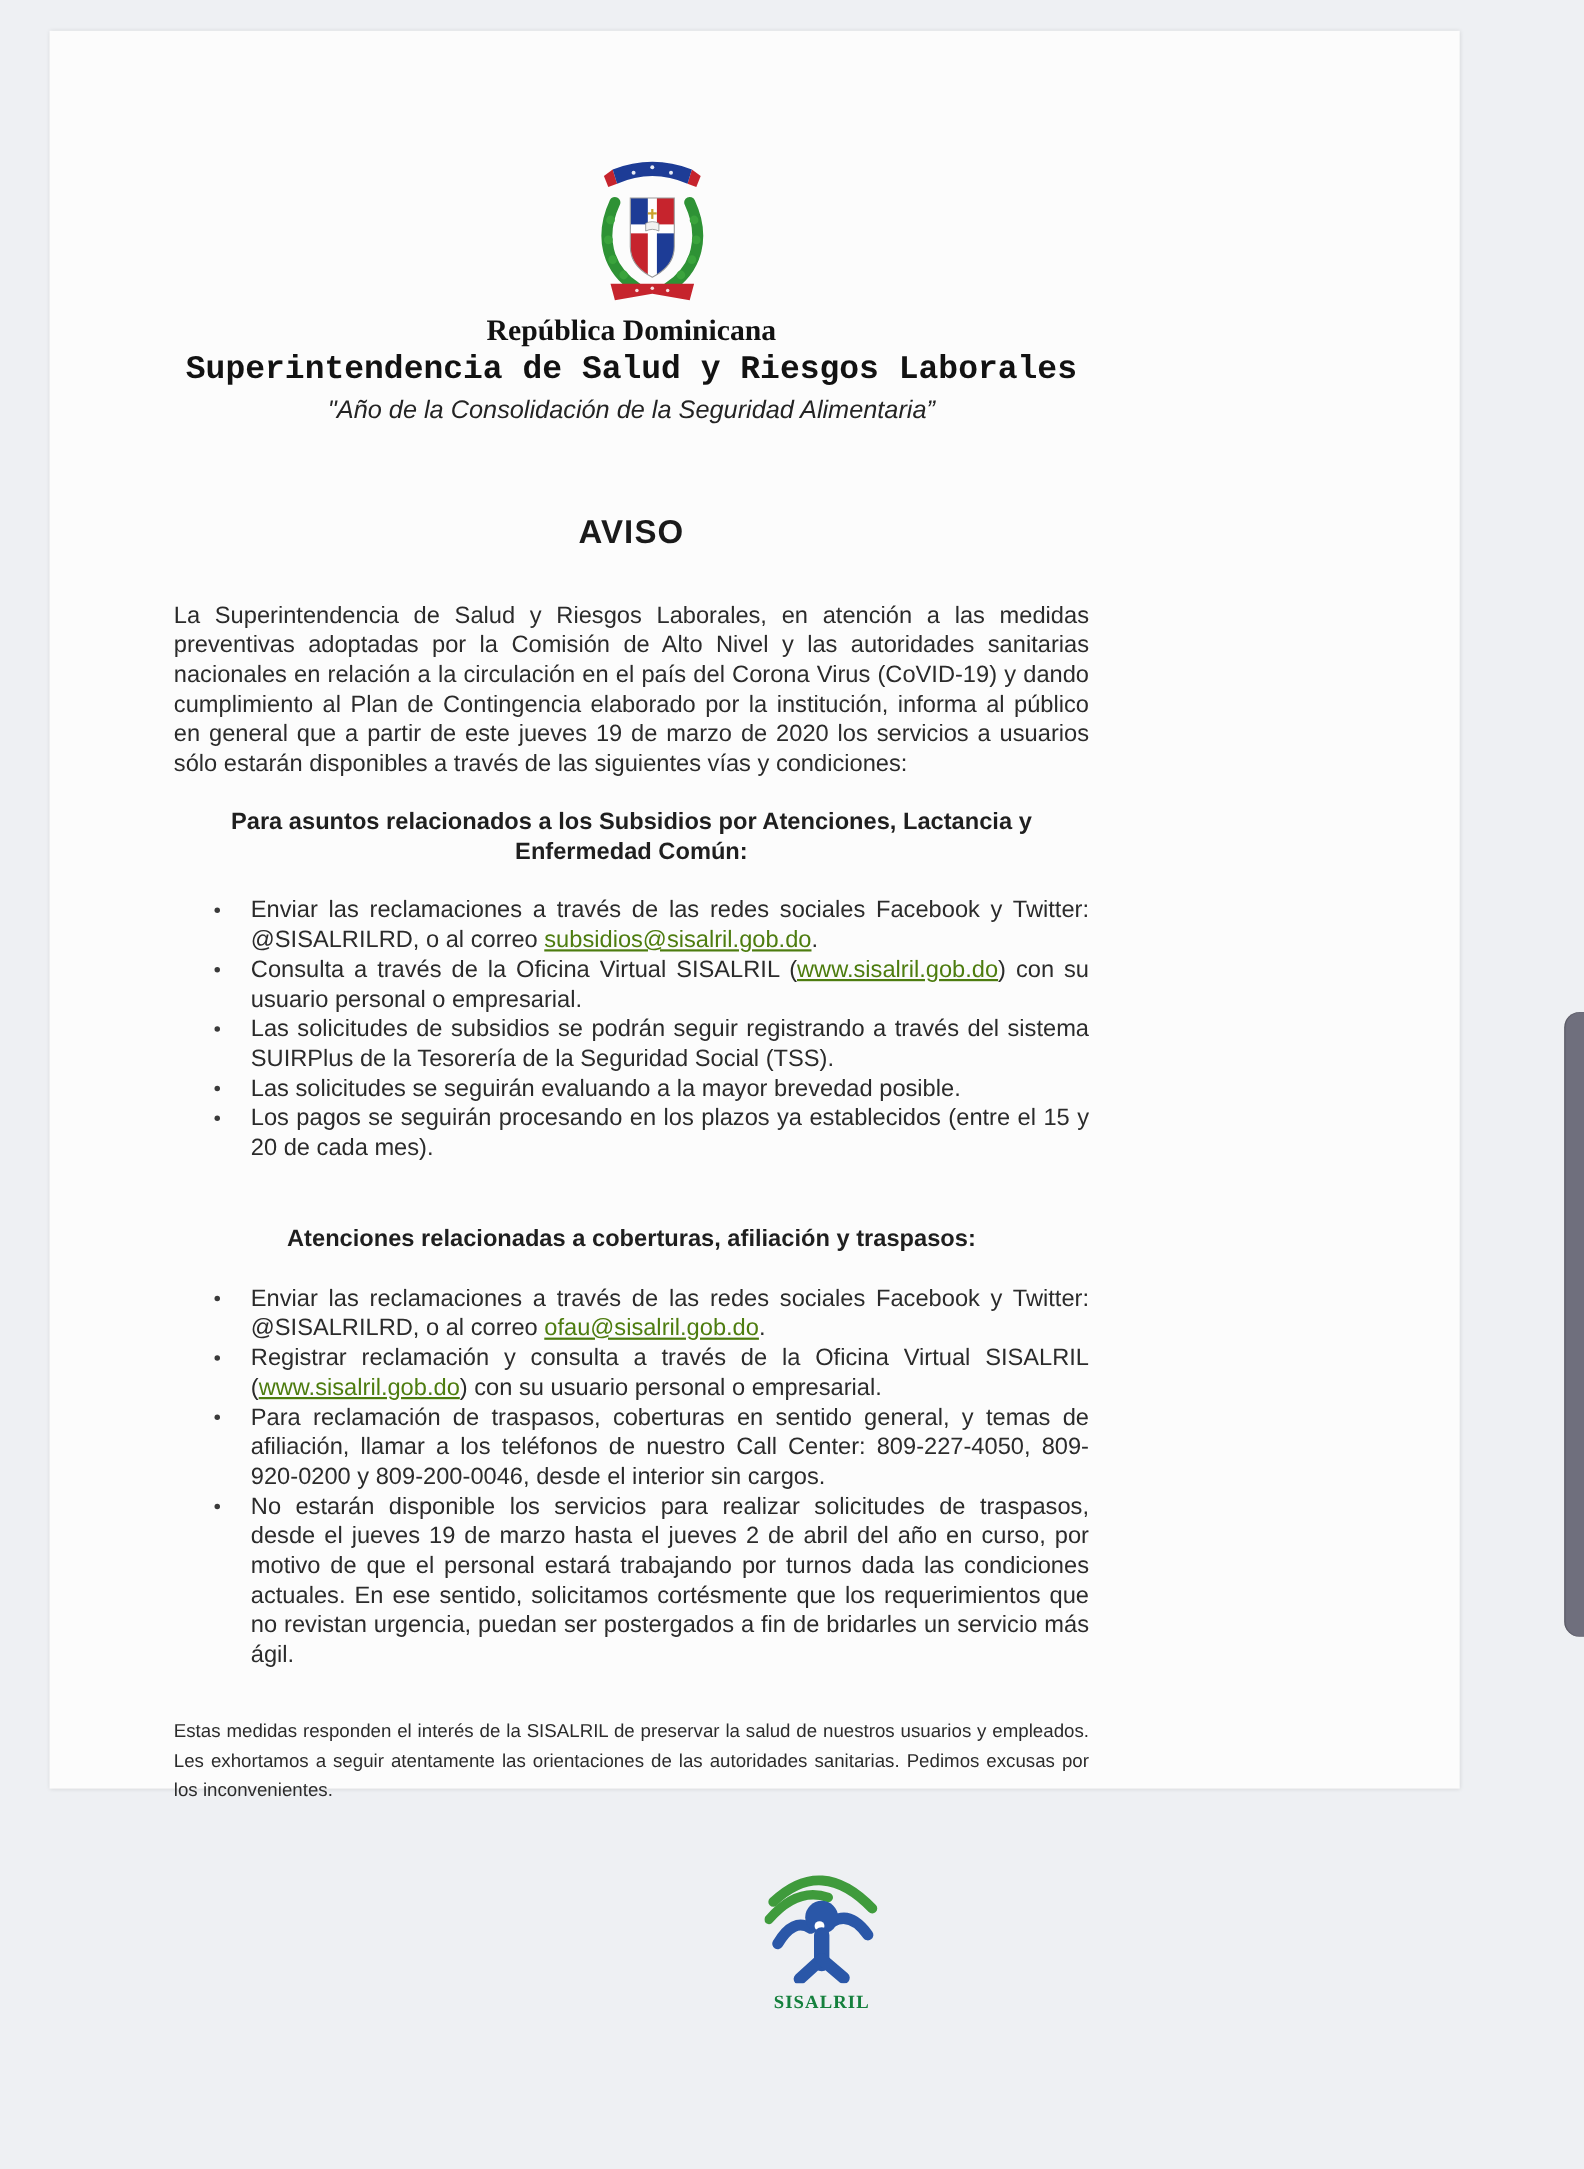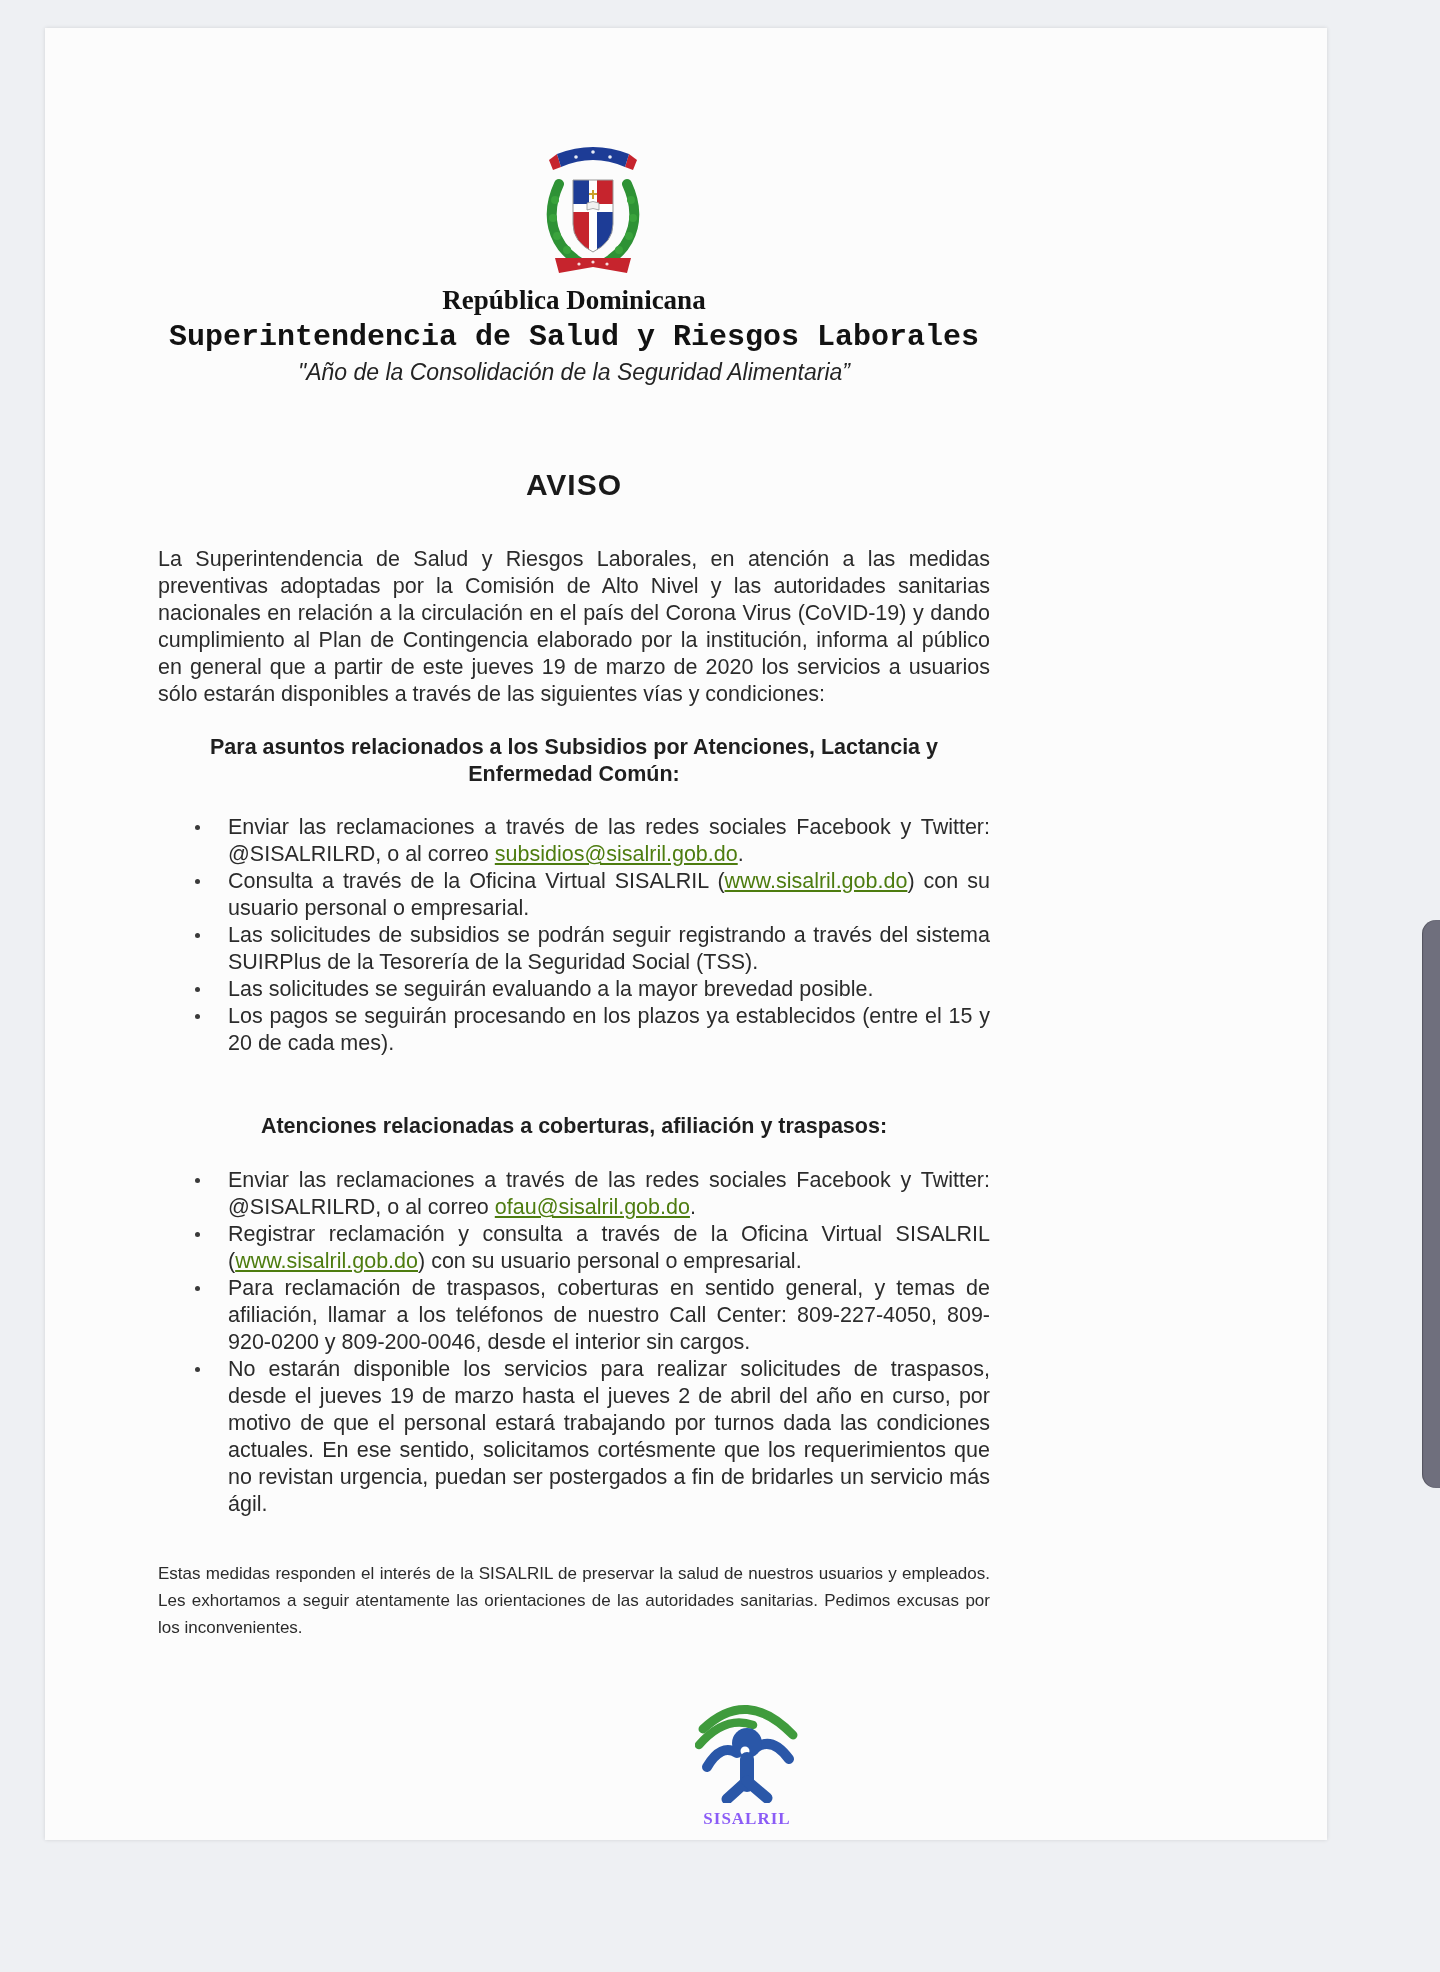--- a/index.html
+++ b/index.html
@@ -5,21 +5,21 @@
   html,body{margin:0;padding:0;}
   body{
     width:1440px;height:1972px;
     background:#eef0f3;
     font-family:"Liberation Sans", sans-serif;
     position:relative;overflow:hidden;
     -webkit-font-smoothing:antialiased;
   }
   .page{
     position:absolute;left:45px;top:28px;
-    width:1282px;height:1812px;
+    width:1282px;height:1598px;
     background:#fcfcfc;
     box-shadow:0 0 4px rgba(0,0,0,.12);
   }
   .content{
     position:absolute;left:113px;top:0;width:832px;
     color:#2b2b2b;
   }
   .crest{display:block;margin:112px 0 0 385px;}
   .country{
     font-family:"Liberation Serif", serif;font-weight:bold;
@@ -56,21 +56,21 @@
   }
   ul.bullets li .dot{
     position:absolute;left:37px;top:11px;
     width:5px;height:5px;border-radius:50%;background:#3a3a3a;
   }
   a.doc-link{color:#4d7c0f;text-decoration:underline;cursor:pointer;}
   .closing{margin-top:42px;font-size:17px;line-height:27px;text-align:justify;}
   .logo-block{margin:44px 0 0 537px;width:104px;text-align:center;}
   .logo-caption{
     font-family:"Liberation Serif", serif;font-weight:bold;
-    font-size:17px;letter-spacing:1px;color:#8b5cf6;margin-top:2px;
+    font-size:17px;letter-spacing:1px;color:#15803d;margin-top:2px;
   }
   .scroll-thumb{
     position:absolute;right:0;top:920px;
     width:18px;height:568px;
     background:#6f6f7d;
     border-radius:14px 0 0 14px;
     box-shadow:inset 1px 0 1px rgba(0,0,0,.25);
   }
 </style>
 </head>

